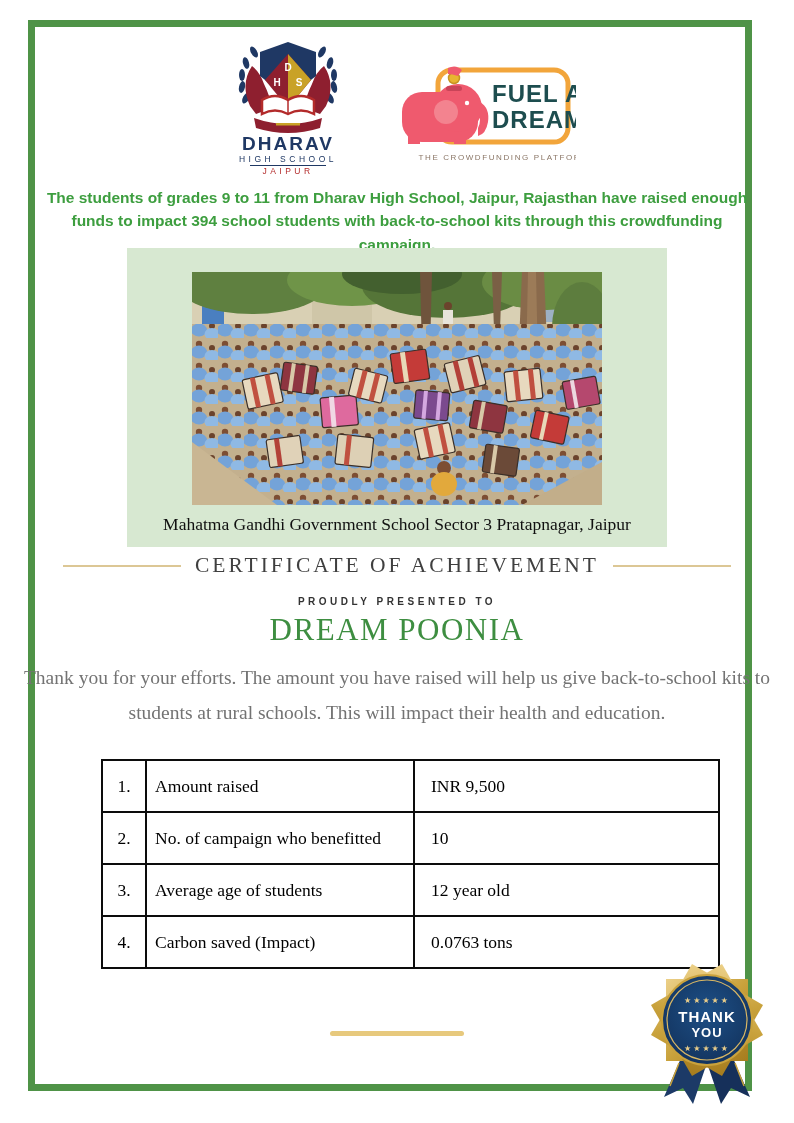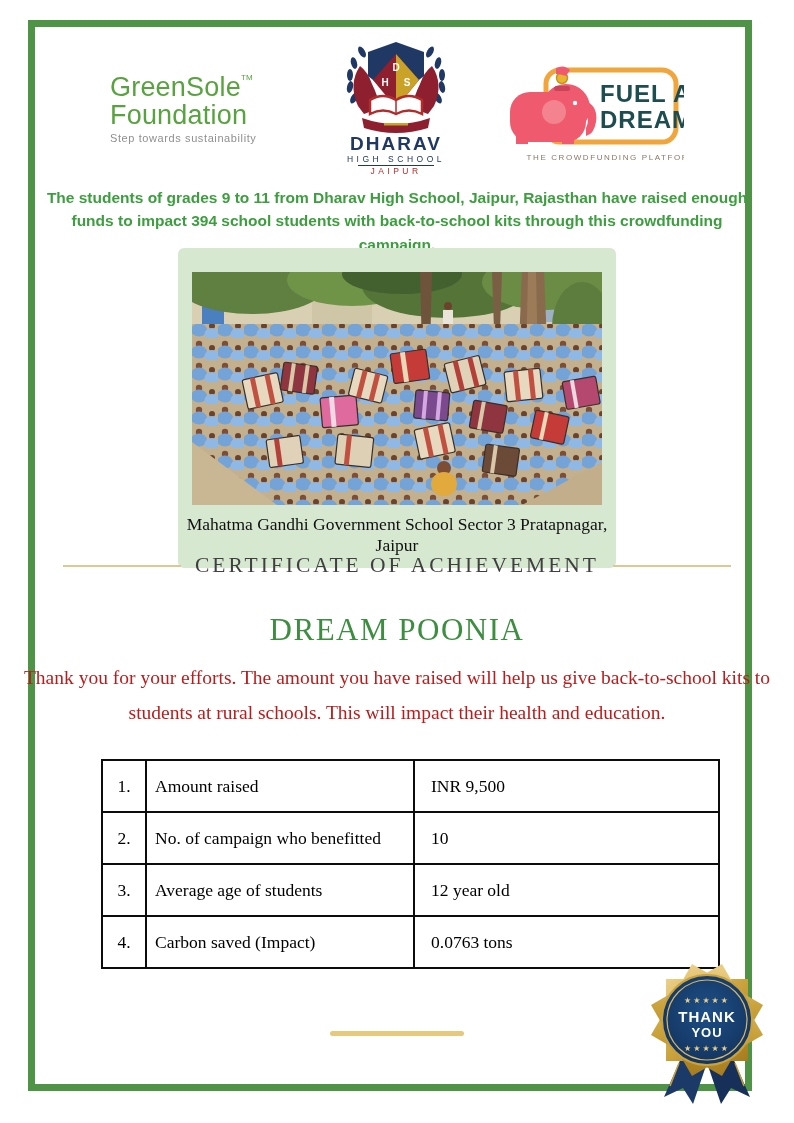--- a/index.html
+++ b/index.html
@@ -18,42 +18,42 @@
   .gs-tm{font-size:8px;vertical-align:top;color:#58a33f;}
   .gs-tag{font-size:11px;color:#8f8f8f;letter-spacing:0.6px;margin-top:4px;}
   
   .intro{
     position:absolute;top:186px;left:50%;transform:translateX(-50%);width:716px;margin:0;
     text-align:center;font-size:15.5px;font-weight:bold;color:#3d9e3f;line-height:1.5;
   }
   
   .photo-card{
     position:absolute;top:248px;left:50%;transform:translateX(-50%);
-    width:438px;background:#d7e8d1;text-align:center;padding:24px 0 12px 0;border-radius:6px;
+    width:540px;background:#d7e8d1;text-align:center;padding:24px 0 12px 0;
   }
   .photo-card svg{display:block;margin:0 auto;}
   .caption{margin-top:9px;font-family:"Liberation Serif",serif;font-size:17.5px;color:#101010;}
   
   .title-row{position:absolute;top:553px;left:0;right:0;display:flex;align-items:center;justify-content:center;gap:14px;}
   .rule{width:118px;height:2px;background:#dcc795;}
   .cert-title{
     margin:0;font-family:"Liberation Serif",serif;font-weight:normal;font-size:21.5px;
     color:#3f3f3f;letter-spacing:3px;white-space:nowrap;
   }
   .presented{
     position:absolute;top:596px;left:0;right:0;text-align:center;
     font-size:10px;font-weight:bold;letter-spacing:3.5px;color:#333;
   }
   .recipient{
     position:absolute;top:612px;left:0;right:0;text-align:center;
     font-family:"Liberation Serif",serif;font-size:31px;color:#3e8e41;letter-spacing:1.5px;
   }
   .message{
     position:absolute;top:661px;left:50%;transform:translateX(-50%);width:748px;margin:0;
-    text-align:center;font-family:"Liberation Serif",serif;font-size:19.5px;line-height:1.78;color:#b91c1c;
+    text-align:center;font-family:"Liberation Serif",serif;font-size:19.5px;line-height:1.78;color:#737373;
   }
   
   table.kit{position:absolute;top:759px;left:101px;border-collapse:collapse;font-family:"Liberation Serif",serif;font-size:17.5px;color:#000;}
   table.kit td{border:2px solid #0c0c0c;height:48px;vertical-align:middle;}
   td.c-num{width:40px;text-align:center;}
   td.c-label{width:257px;padding-left:8px;}
   td.c-value{width:286px;padding-left:16px;}
   
   .date-block{position:absolute;top:1031px;left:0;right:0;text-align:center;}
   .gold-line{width:134px;height:5px;border-radius:3px;background:#e7c97d;margin:0 auto 7px auto;}
@@ -61,25 +61,20 @@
   .badge{position:absolute;left:646px;top:953px;}
 </style>
 </head>
 <body>
 
 <div class="page">
   <div class="frame"></div>
 
   <div class="logos">
 
-    <div class="greensole">
-      <div class="gs-line"><span>GreenSole</span><sup class="gs-tm">TM</sup></div>
-      <div class="gs-line">Foundation</div>
-      <div class="gs-tag">Step towards sustainability</div>
-    </div>
 
     <svg class="dharav" width="140" height="140" viewBox="0 0 140 140">
 
       <g fill="#1f3864">
         <ellipse cx="36" cy="16" rx="3" ry="6" transform="rotate(-30 36 16)"></ellipse>
         <ellipse cx="28" cy="27" rx="3" ry="6" transform="rotate(-15 28 27)"></ellipse>
         <ellipse cx="24" cy="39" rx="3" ry="6"></ellipse>
         <ellipse cx="24" cy="51" rx="3" ry="6" transform="rotate(12 24 51)"></ellipse>
         <ellipse cx="28" cy="62" rx="3" ry="6" transform="rotate(28 28 62)"></ellipse>
         <ellipse cx="104" cy="16" rx="3" ry="6" transform="rotate(30 104 16)"></ellipse>
@@ -254,20 +249,21 @@
     </svg>
     <div class="caption">Mahatma Gandhi Government School Sector 3 Pratapnagar, Jaipur</div>
   </div>
 
   <div class="title-row">
     <span class="rule"></span>
     <h1 class="cert-title">CERTIFICATE OF ACHIEVEMENT</h1>
     <span class="rule"></span>
   </div>
 
+  <div class="presented">PROUDLY PRESENTED TO</div>
   <div class="recipient">DREAM POONIA</div>
   <p class="message">Thank you for your efforts. The amount you have raised will help us give back-to-school kits to students at rural schools. This will impact their health and education.</p>
 
   <table class="kit">
     <tbody>
       <tr>
         <td class="c-num">1.</td>
         <td class="c-label">Amount raised</td>
         <td class="c-value">INR 9,500</td>
       </tr>

